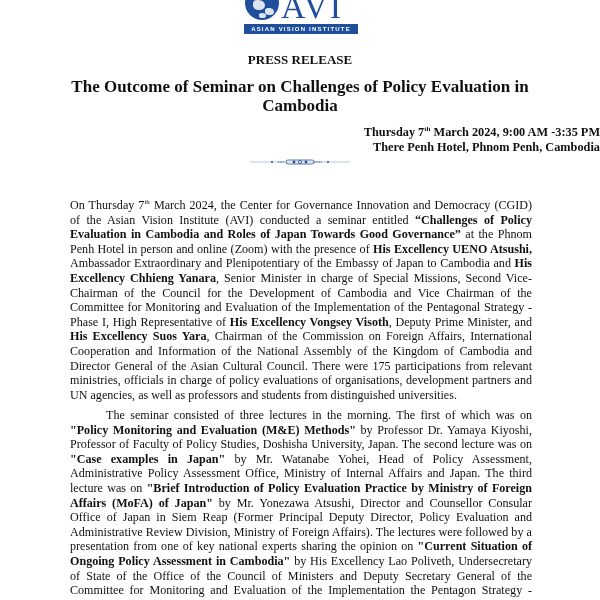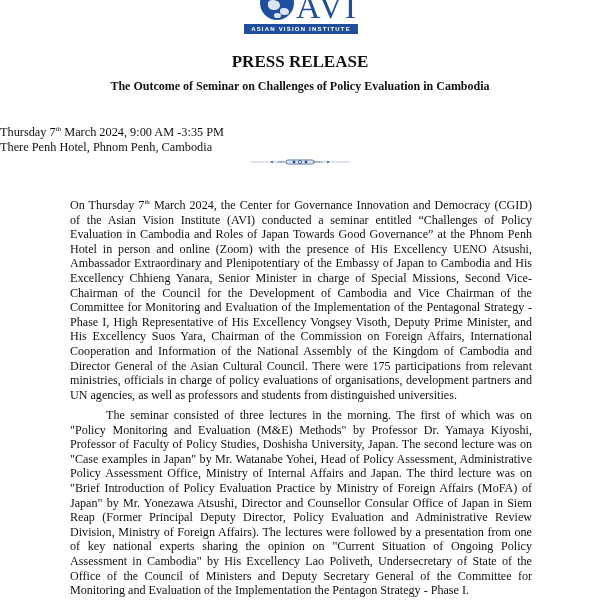--- a/index.html
+++ b/index.html
@@ -1,34 +1,34 @@
 <!DOCTYPE html>
 <html><head>
 <meta charset="utf-8">
 <style>
   html, body { margin:0; padding:0; background:#ffffff; }
   body { width:600px; height:600px; overflow:hidden; position:relative; font-family:"Liberation Serif", serif; color:#111; }
   .logo { position:absolute; left:241px; top:0; width:118px; height:35px; }
-  .logo-top { position:absolute; left:15px; top:0; width:118px; height:28px; overflow:hidden;text-decoration:underline; }
+  .logo-top { position:absolute; left:0; top:0; width:118px; height:28px; overflow:hidden;text-decoration:underline; }
   .globe { position:absolute; left:4px; top:-14px; width:34px; height:34px; border-radius:50%; background:#1f4e9c; overflow:hidden; }
   .globe .land { position:absolute; background:#ffffff; opacity:.85; border-radius:40% 60% 50% 50%; }
   .logo-letters { position:absolute; left:40px; top:-10px; font-family:"Liberation Serif", serif; font-size:34px; letter-spacing:2px; color:#1f4e9c; line-height:34px; }
   .logo-band { position:absolute; left:3px; top:24px; width:114px; height:10px; background:#1f4e9c; color:#fff; font-family:"Liberation Sans", sans-serif; font-weight:bold; font-size:6px; letter-spacing:1.2px; text-align:center; line-height:10px; }
-  .press { position:absolute; left:0; right:0; top:52px; text-align:center; font-weight:bold; font-size:17px; }
-  .title { position:absolute; left:40px; right:40px; top:77px; text-align:center; font-weight:bold; font-size:12px; line-height:19px; }
-  .datetime { position:absolute; left:0; right:0; top:125px; text-align:left; font-size:12.3px; line-height:15px; }
+  .press { position:absolute; left:0; right:0; top:52px; text-align:center; font-weight:bold; font-size:13px; }
+  .title { position:absolute; left:40px; right:40px; top:77px; text-align:center; font-weight:bold; font-size:17px; line-height:19px; }
+  .datetime { position:absolute; left:0; right:0; top:125px; text-align:right; font-size:12.3px; line-height:15px;font-weight:bold; }
   .datetime sup { font-size:7px; vertical-align:5px; line-height:0; }
   .divider { position:absolute; left:250px; top:158px; width:100px; height:8px; }
   .body-text { position:absolute; left:70px; width:462px; font-size:12.1px; line-height:14.6px; text-align:justify; }
   .p1 { top:198px; }
   .p2 { top:408px; }
   .body-text p { margin:0; }
   .p2 p { text-indent:36px; }
   .body-text sup { font-size:7px; vertical-align:5px; line-height:0; }
-  b { font-weight:normal; }
+  b { font-weight:bold; }
 </style>
 </head>
 <body>
 
 <div class="logo">
   <div class="logo-top">
     <div class="globe">
       <div class="land" style="left:8px;top:14px;width:12px;height:10px;"></div>
       <div class="land" style="left:20px;top:22px;width:9px;height:7px;"></div>
       <div class="land" style="left:14px;top:27px;width:7px;height:5px;"></div>

